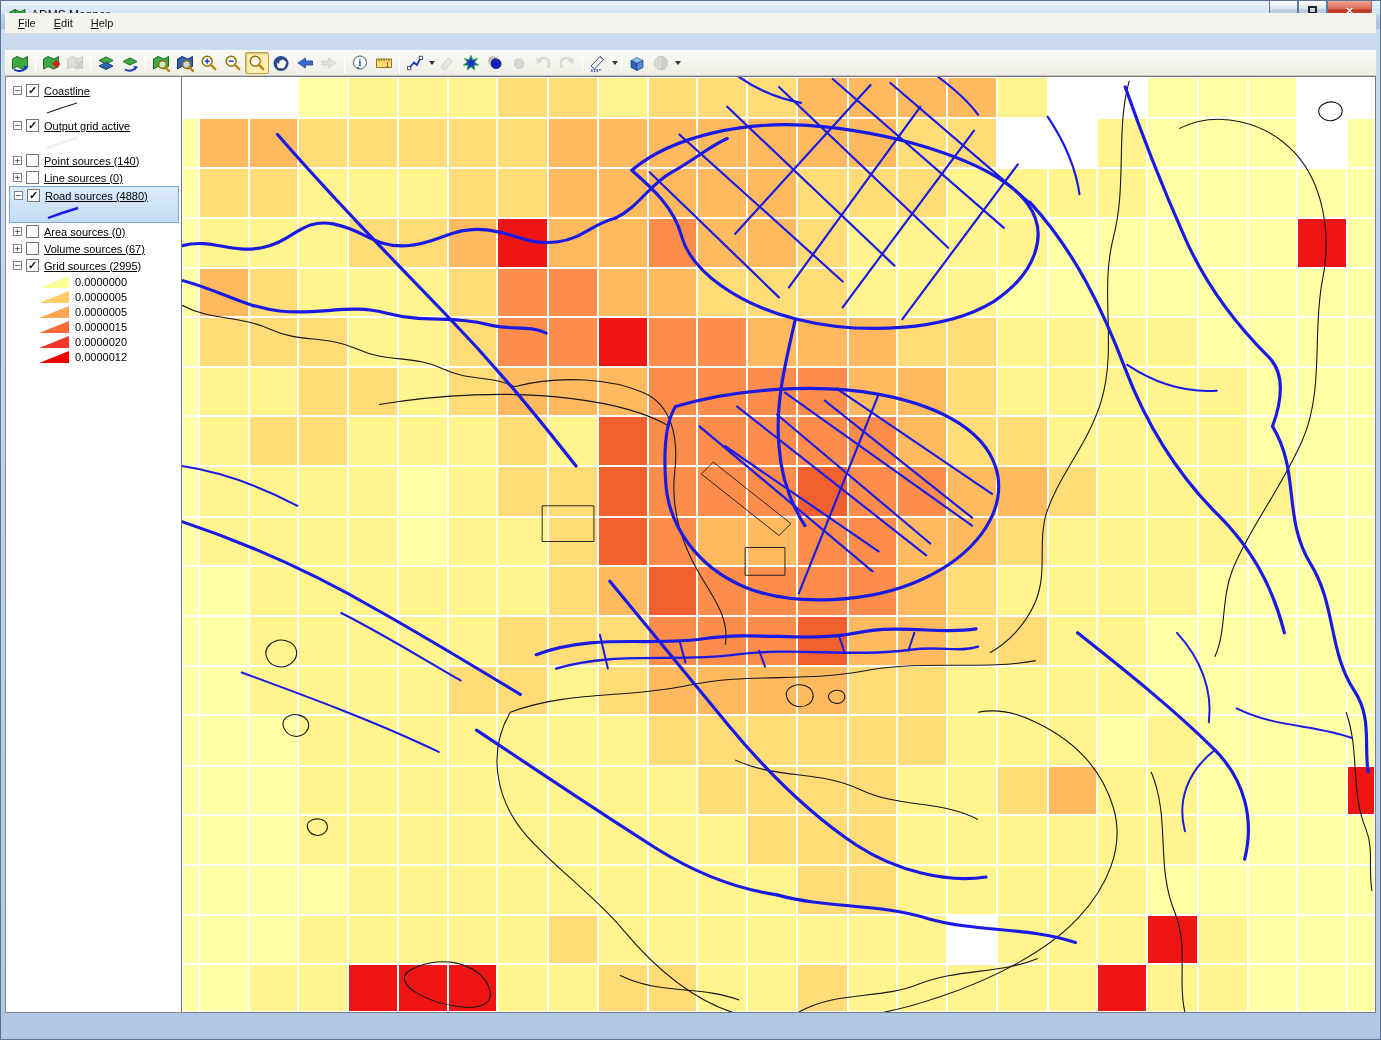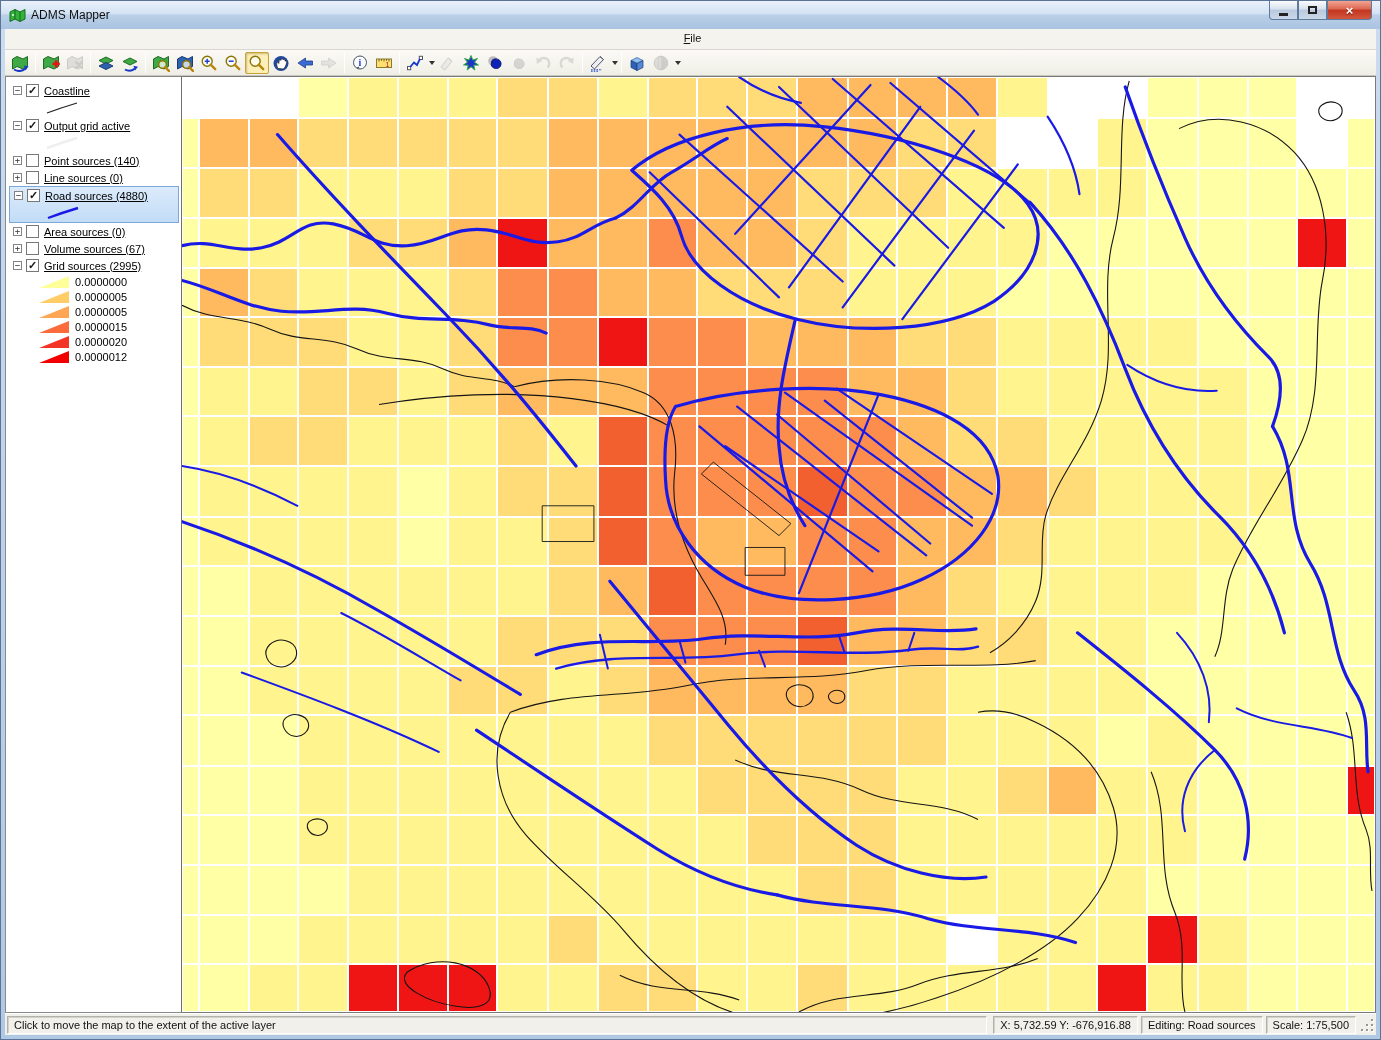--- a/index.html
+++ b/index.html
@@ -14,22 +14,22 @@
   .title-text{color:#101010;font-size:12px;}
   .win-buttons{position:absolute;right:8px;top:0;display:flex;}
   .win-btn{width:29px;height:19px;border:1px solid #5E7A9C;border-top:none;display:flex;align-items:center;justify-content:center;
            background:linear-gradient(180deg,#FBFDFE,#D7E1ED 45%,#B9C9DD 50%,#CAD8E8);}
   .win-btn.first{border-radius:0 0 0 4px;}
   .win-btn.close{width:45px;border-radius:0 0 4px 0;background:linear-gradient(180deg,#F2A492,#DC6650 45%,#C3351F 50%,#D2573E);color:#fff;}
   .glyph-min{width:9px;height:3px;background:#222;margin-top:8px;}
   .glyph-max{width:9px;height:8px;border:2px solid #222;}
   .glyph-close{color:#fff;font-size:13px;font-weight:bold;line-height:1;text-shadow:0 1px 1px #7A1608;}
   
-  .menubar{position:absolute;left:4px;top:28px;right:4px;height:21px;background:#F4F3EE;border-bottom:1px solid #D8D6CE;
-           display:flex;align-items:center;padding-left:4px;flex-direction:column;}
+  .menubar{position:absolute;left:4px;top:12px;right:4px;height:21px;background:#F4F3EE;border-bottom:1px solid #D8D6CE;
+           display:flex;align-items:center;padding-left:4px;}
   .menu-item{padding:3px 9px;color:#111;}
   .menu-item u{text-decoration:underline;}
   
   .toolbar{position:absolute;left:4px;top:49px;right:4px;height:26px;background:linear-gradient(180deg,#FBFAF6,#EFEEE6);
            border-bottom:1px solid #C9C8BE;display:flex;align-items:center;padding-left:3px;}
   .tb-btn{width:24px;height:22px;display:flex;align-items:center;justify-content:center;border:1px solid transparent;border-radius:2px;position:relative;}
   .tb-btn svg{width:18px;height:18px;}
   .tb-btn.disabled{opacity:.40;filter:grayscale(1);}
   .tb-btn.pressed{background:#FCEFB8;border:1px solid #C8A438;box-shadow:inset 1px 1px 2px rgba(120,90,0,.35);}
   .tb-sep{width:1px;height:20px;background:#C5C4BA;border-right:1px solid #FFFFFF;margin:0 3px;}
@@ -975,27 +975,13 @@
             <path d="M560,0 C580,14 600,22 622,26" stroke-width="2.2"></path>
             <path d="M760,0 C776,12 790,24 800,38" stroke-width="2.2"></path>
             <path d="M870,40 C886,64 898,90 902,118" stroke-width="2.2"></path>
             <path d="M950,290 C980,310 1010,318 1040,316" stroke-width="2"></path>
             <path d="M1000,560 C1024,586 1036,618 1032,650" stroke-width="2"></path>
           </g>
         </svg>
     </div>
   </div>
 
-  <div class="statusbar">
-    <div class="sb-panel sb-hint">Click to move the map to the extent of the active layer</div>
-    <div class="sb-panel sb-fixed">X: 5,732.59  Y: -676,916.88</div>
-    <div class="sb-panel sb-fixed">Editing: Road sources</div>
-    <div class="sb-panel sb-fixed">Scale: 1:75,500</div>
-    <div class="grip">
-      <i style="right:1px;bottom:1px"></i>
-        <i style="right:1px;bottom:6px"></i>
-        <i style="right:6px;bottom:1px"></i>
-      <i style="right:1px;bottom:11px"></i>
-        <i style="right:6px;bottom:6px"></i>
-        <i style="right:11px;bottom:1px"></i>
-    </div>
-  </div>
 </div>
 
 </body></html>

